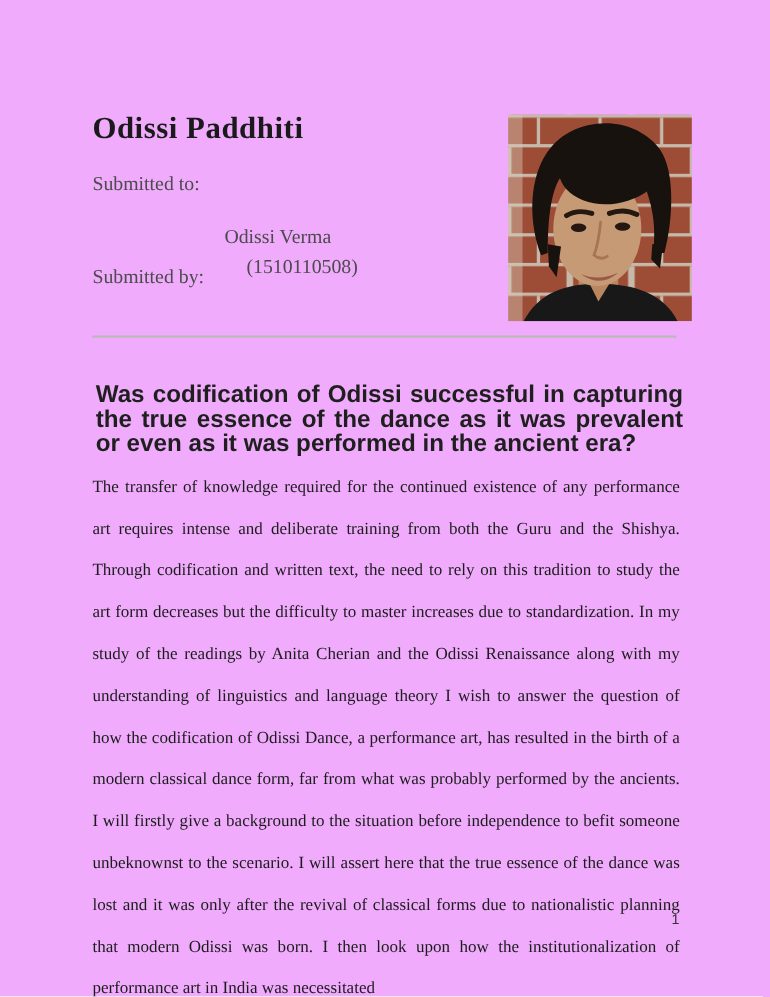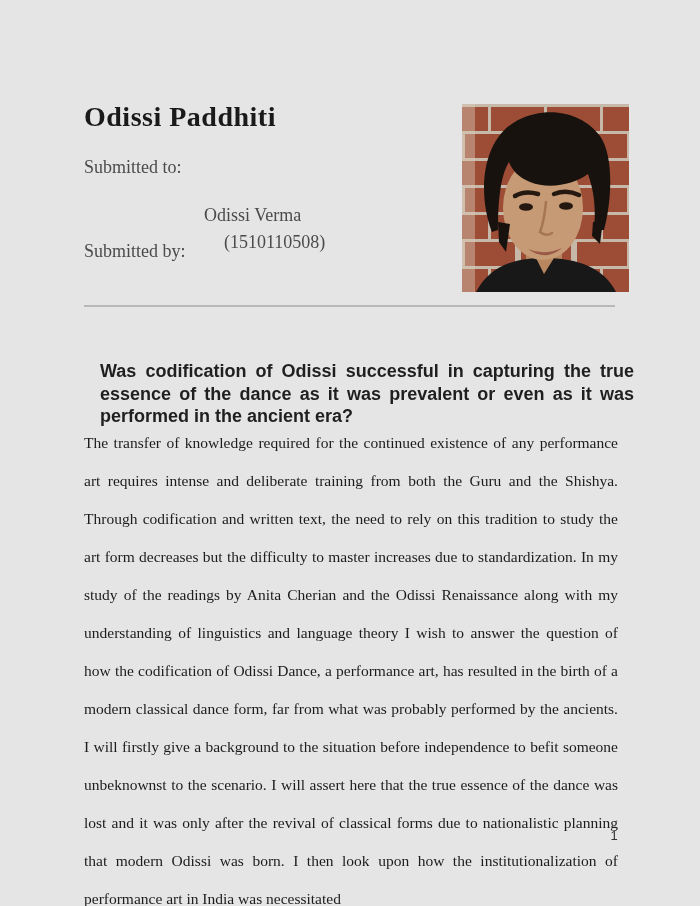--- a/index.html
+++ b/index.html
@@ -1,20 +1,20 @@
 <!DOCTYPE html>
 <html style="--brick: #9d4c36; --mortar: #c6b9aa; --light-strip: #d9cab8; --hair: #17120e; --skin: #c69a74; --skin-dark: #b9875f; --feature: #241811; --nose: #a5764f; --lips: #9a5a47; --shirt: #181818; --divider: #b8b8b8; --muted-text: #4b4b4b;"><head>
 <meta charset="utf-8">
 <style>
   html, body { margin:0; padding:0; background:#ffffff; }
   .page {
     position: relative;
     width: 700px;
     height: 906px;
-    background: #e5e5e5;
+    background: #f0abfc;
     font-family: "Liberation Serif", serif;
     overflow: hidden;
   }
   .doc-title {
     position: absolute;
     left: 84px;
     top: 82px;
     font-size: 28px;
     color: #1a1a1a;
     letter-spacing: 0.5px;
@@ -47,25 +47,25 @@
     height: 2px;
     background: #b8b8b8;
   }
   .question-heading {
     position: absolute;
     left: 84px;
     top: 344px;
     width: 534px;
     font-family: "Liberation Sans", sans-serif;
     font-weight: bold;
-    font-size: 18px;
+    font-size: 22px;
     line-height: 22.5px;
     color: #1f1f1f;
     text-align: justify;
-    margin: 16px;
+    margin: 3px;
   }
   .body-paragraph {
     position: absolute;
     left: 84px;
     top: 424px;
     width: 534px;
     font-family: "Liberation Serif", serif;
     font-size: 15.5px;
     line-height: 38px;
     color: #1c1c1c;

